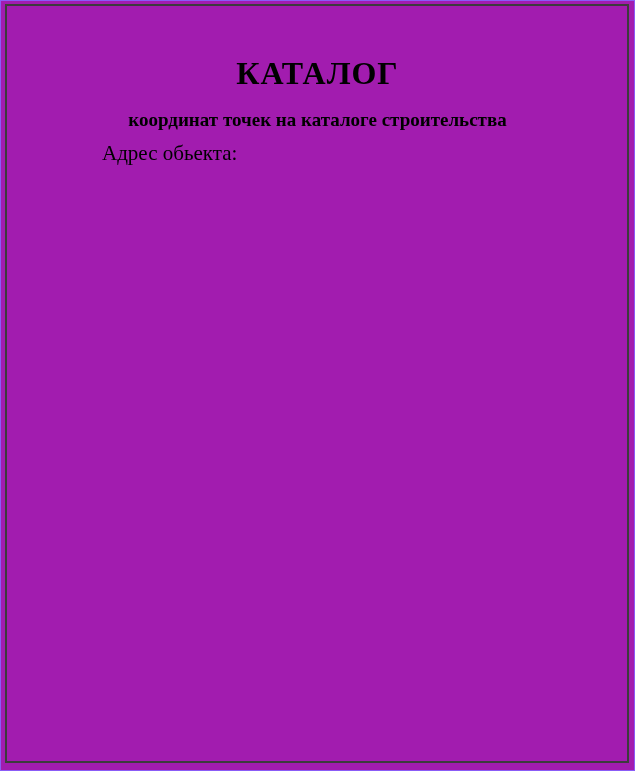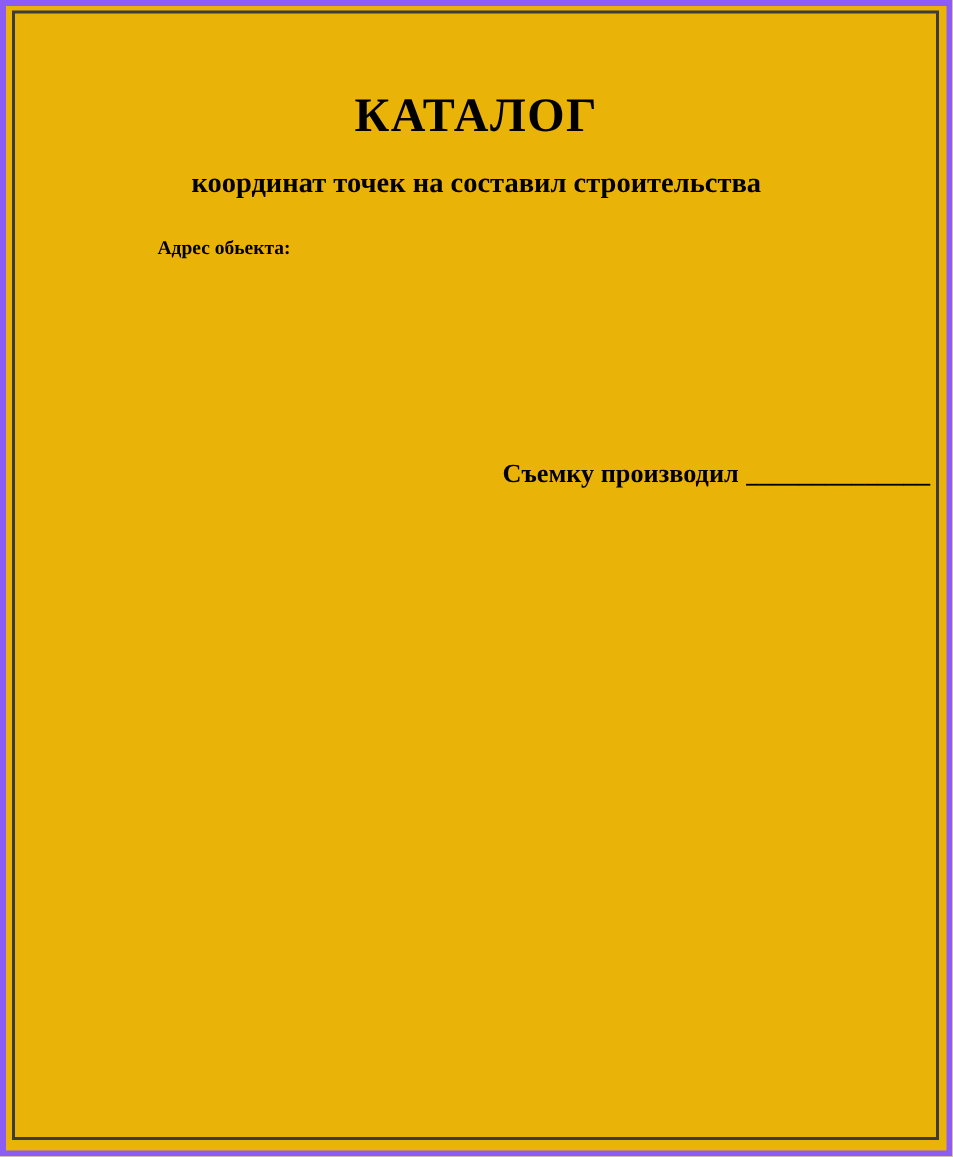--- a/index.html
+++ b/index.html
@@ -4,23 +4,23 @@
 <style>
   html, body {
     margin: 0;
     padding: 0;
     background: #ffffff;
   }
   .page {
     position: relative;
     width: 635px;
     height: 771px;
-    background: #eab308;
+    background: #a21caf;
     box-sizing: border-box;
-    border: 4px solid #8b5cf6;
+    border: 1px solid #8b5cf6;
     overflow: hidden;
     font-family: "Liberation Serif", "DejaVu Serif", serif;
     color: #000000;
   }
   .frame {
     position: absolute;
     left: 4px;
     top: 3px;
     right: 5px;
     bottom: 7px;
@@ -46,24 +46,24 @@
     left: 0;
     right: 0;
     text-align: center;
     font-size: 19px;
     font-weight: bold;
     line-height: 1;
     white-space: nowrap;
   }
   .address-label {
     position: absolute;
-    top: 154px;
+    top: 142px;
     left: 101px;
-    font-size: 13px;
-    font-weight: bold;
+    font-size: 21px;
+    font-weight: normal;
     line-height: 1;
     white-space: nowrap;
   }
   .sign-line {
     position: absolute;
     right: 11px;
     font-size: 17.5px;
     font-weight: bold;
     line-height: 1;
     white-space: nowrap;
@@ -89,22 +89,19 @@
   }
 </style>
 </head>
 <body>
 
 <div class="page">
   <div class="frame"></div>
 
   <h1 class="doc-title">КАТАЛОГ</h1>
 
-  <div class="doc-subtitle">координат точек на составил строительства</div>
+  <div class="doc-subtitle">координат точек на каталоге строительства</div>
 
   <div class="address-label">Адрес обьекта:</div>
 
-  <div class="sign-line surveyor">
-    <span>Съемку производил</span><span class="blank">______________</span>
-  </div>
 
 
 </div>
 
 </body></html>

